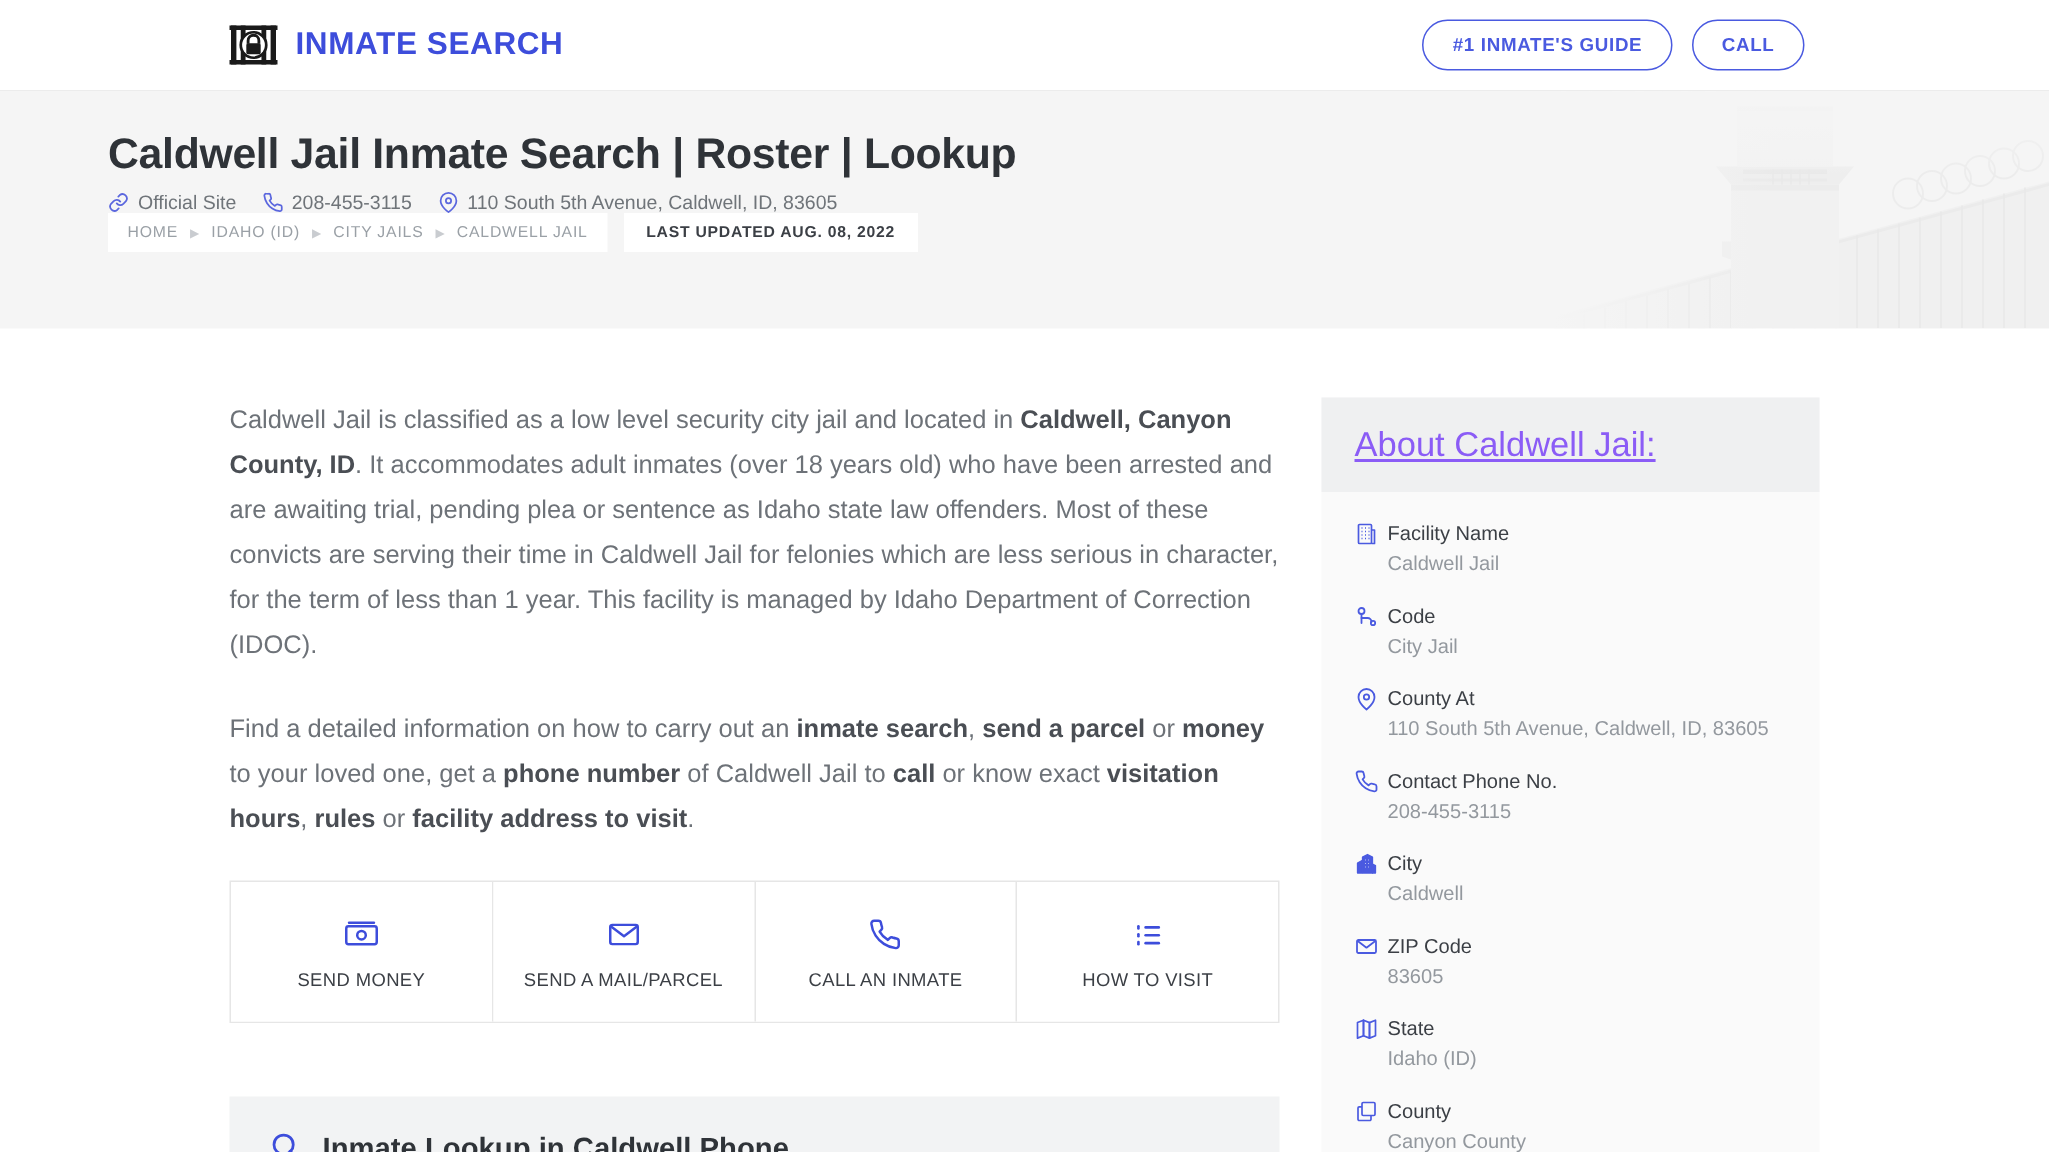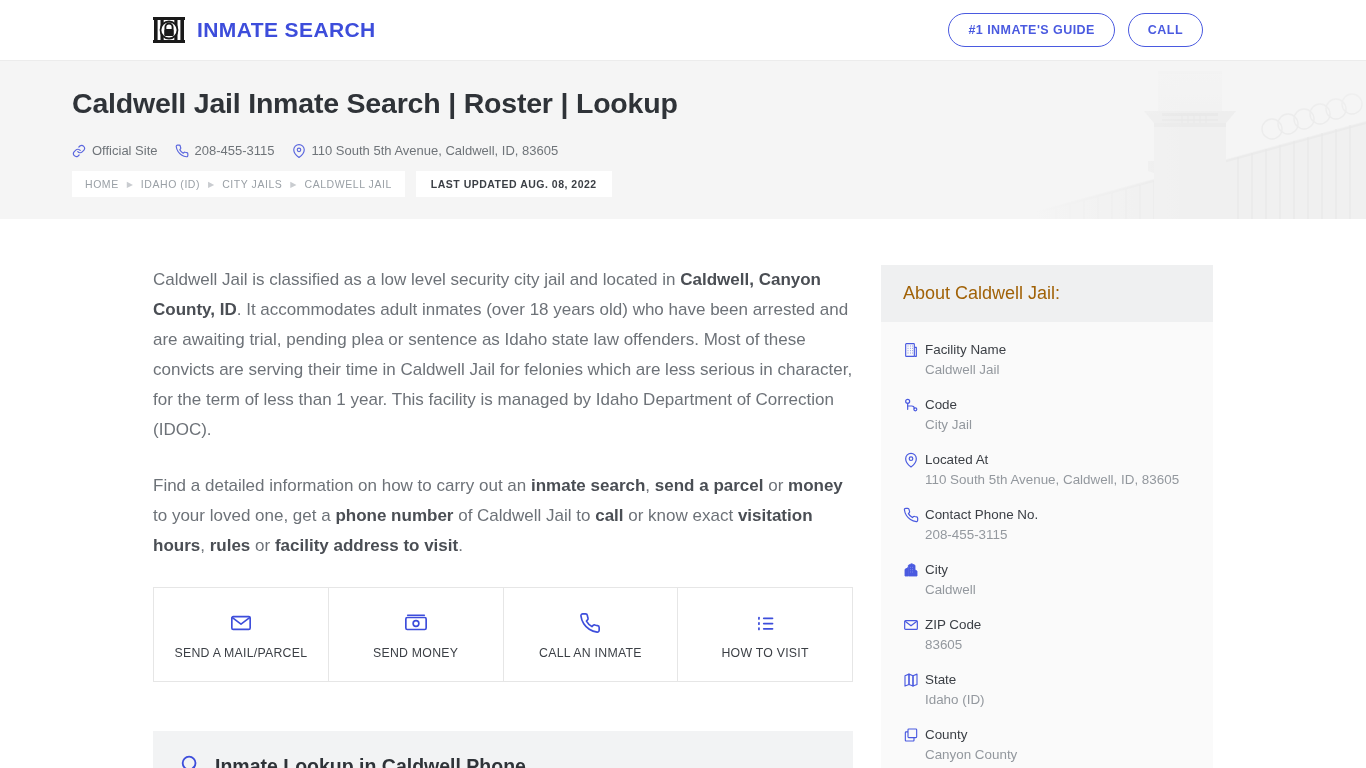--- a/index.html
+++ b/index.html
@@ -72,32 +72,31 @@
     padding-top: 27px;
   }
   .page-title {
     font-size: 28.5px;
     font-weight: bold;
     color: #2f3338;
     letter-spacing: -.2px;
     line-height: 1.1;
   }
   .hero-meta {
-    margin-top: 24px;
+    margin-top: 8px;
     display: flex;
     align-items: center;
     gap: 17px;
     font-size: 13px;
     color: #6f7479;
   }
   .hero-meta .mi { display: flex; align-items: center; gap: 6px; }
   .hero-meta .mi svg { display: block; }
 
   .crumbs {
-    margin-top: 13px;
     display: flex;
     align-items: stretch;
     gap: 11px;
     width: max-content;
   }
   .crumb-box {
     background: #ffffff;
     padding: 7px 13px;
     display: flex;
     align-items: center;
@@ -185,23 +184,24 @@
     color: #2f3338;
   }
 
   
   .side-card { background: #fafafa; }
   .side-head {
     background: #eff0f1;
     padding: 18px 22px;
   }
   .side-head h2 {
-    font-size: 18px;
+    font-size: 23px;
     font-weight: normal;
-    color: #a16207;
+    color: #8b5cf6;
+    text-decoration: underline;
   }
   .side-body { padding: 18px 22px 10px; }
   .srow {
     display: flex;
     gap: 4px;
     margin-bottom: 15px;
   }
   .srow .si { width: 18px; flex: none; padding-top: 2px; }
   .srow .si svg { display: block; }
   .skey {
@@ -371,37 +371,37 @@
 
     <p class="para"><span>Caldwell Jail is classified as a low level security city jail and located in </span><b>Caldwell, Canyon County, ID</b><span>. It accommodates adult inmates (over 18 years old) who have been arrested and are awaiting trial, pending plea or sentence as Idaho state law offenders. Most of these convicts are serving their time in Caldwell Jail for felonies which are less serious in character, for the term of less than 1 year. This facility is managed by Idaho Department of Correction (IDOC).</span></p>
 
     <p class="para"><span>Find a detailed information on how to carry out an </span><b>inmate search</b><span>, </span><b>send a parcel</b><span> or </span><b>money</b><span> to your loved one, get a </span><b>phone number</b><span> of Caldwell Jail to </span><b>call</b><span> or know exact </span><b>visitation hours</b><span>, </span><b>rules</b><span> or </span><b>facility address to visit</b><span>.</span></p>
 
     <div class="actions">
 
 
       <div class="action">
         <div class="ai">
-          <svg width="22" height="22" viewBox="0 0 24 24" fill="none" stroke="#3d4ddb" stroke-width="1.8" stroke-linecap="round" stroke-linejoin="round">
-            <rect x="2" y="5" width="20" height="14" rx="1.5"></rect>
-              <path d="M2.6 6.2 12 13.2l9.4-7"></path>
-          </svg>
-        </div>
-        <div class="al">SEND A MAIL/PARCEL</div>
-      </div>
-
-      <div class="action">
-        <div class="ai">
           <svg width="24" height="22" viewBox="0 0 26 22" fill="none" stroke="#3d4ddb" stroke-width="1.8" stroke-linejoin="round">
             <rect x="2" y="5" width="22" height="13" rx="1.6"></rect>
             <circle cx="13" cy="11.5" r="3.1"></circle>
             <path d="M4 2.6h18" stroke-linecap="round"></path>
           </svg>
         </div>
         <div class="al">SEND MONEY</div>
+      </div>
+
+      <div class="action">
+        <div class="ai">
+          <svg width="22" height="22" viewBox="0 0 24 24" fill="none" stroke="#3d4ddb" stroke-width="1.8" stroke-linecap="round" stroke-linejoin="round">
+            <rect x="2" y="5" width="20" height="14" rx="1.5"></rect>
+              <path d="M2.6 6.2 12 13.2l9.4-7"></path>
+          </svg>
+        </div>
+        <div class="al">SEND A MAIL/PARCEL</div>
       </div>
 
       <div class="action">
         <div class="ai">
           <svg width="22" height="22" viewBox="0 0 24 24" fill="none" stroke="#3d4ddb" stroke-width="1.8" stroke-linecap="round" stroke-linejoin="round">
             <path d="M22 16.9v3a2 2 0 0 1-2.2 2 19.8 19.8 0 0 1-8.6-3.1 19.5 19.5 0 0 1-6-6A19.8 19.8 0 0 1 2.1 4.2 2 2 0 0 1 4.1 2h3a2 2 0 0 1 2 1.7c.1 1 .4 1.9.7 2.8a2 2 0 0 1-.5 2.1L8.1 9.9a16 16 0 0 0 6 6l1.3-1.3a2 2 0 0 1 2.1-.4c.9.3 1.8.6 2.8.7a2 2 0 0 1 1.7 2z"></path>
           </svg>
         </div>
         <div class="al">CALL AN INMATE</div>
       </div>
@@ -484,21 +484,21 @@
         </div>
 
         <div class="srow">
           <span class="si">
             <svg width="16" height="16" viewBox="0 0 24 24" fill="none" stroke="#4a5ae0" stroke-width="1.8" stroke-linejoin="round">
               <path d="M20 10c0 6.5-8 12.5-8 12.5S4 16.5 4 10a8 8 0 0 1 16 0z"></path>
               <circle cx="12" cy="10" r="2.7"></circle>
             </svg>
           </span>
           <span>
-            <span class="skey">Located At</span>
+            <span class="skey">County At</span>
             <div class="sval">110 South 5th Avenue, Caldwell, ID, 83605</div>
           </span>
         </div>
 
         <div class="srow">
           <span class="si">
             <svg width="16" height="16" viewBox="0 0 24 24" fill="none" stroke="#4a5ae0" stroke-width="1.8" stroke-linecap="round" stroke-linejoin="round">
               <path d="M22 16.9v3a2 2 0 0 1-2.2 2 19.8 19.8 0 0 1-8.6-3.1 19.5 19.5 0 0 1-6-6A19.8 19.8 0 0 1 2.1 4.2 2 2 0 0 1 4.1 2h3a2 2 0 0 1 2 1.7c.1 1 .4 1.9.7 2.8a2 2 0 0 1-.5 2.1L8.1 9.9a16 16 0 0 0 6 6l1.3-1.3a2 2 0 0 1 2.1-.4c.9.3 1.8.6 2.8.7a2 2 0 0 1 1.7 2z"></path>
             </svg>
           </span>

